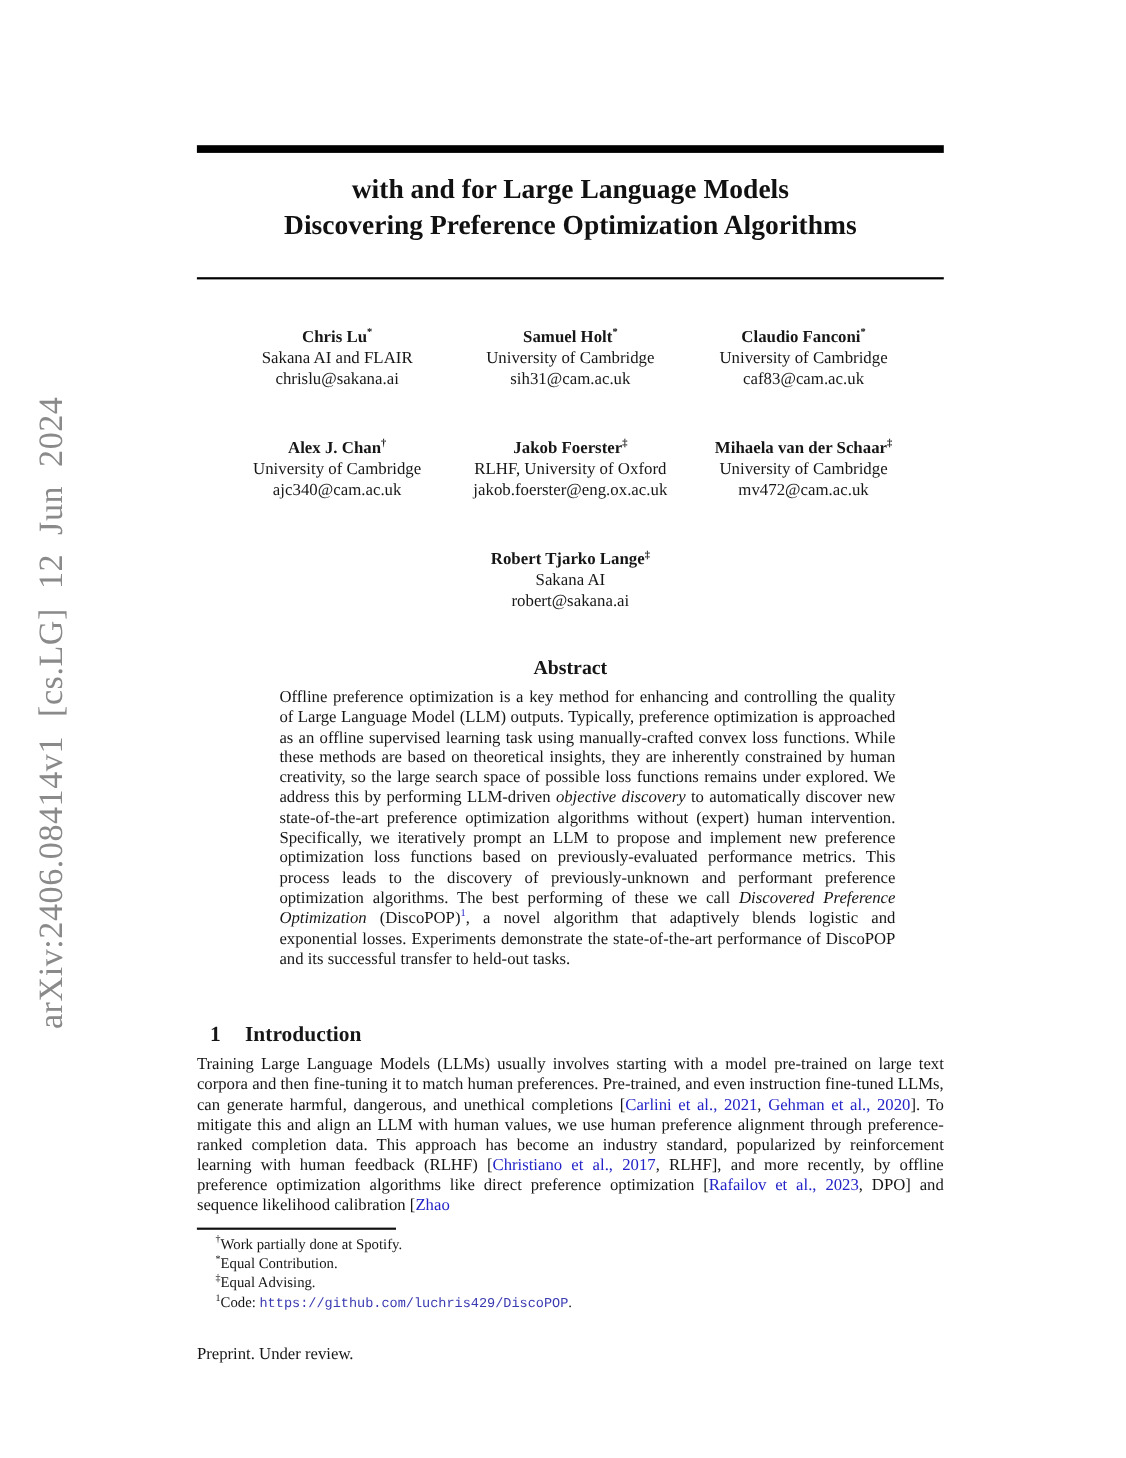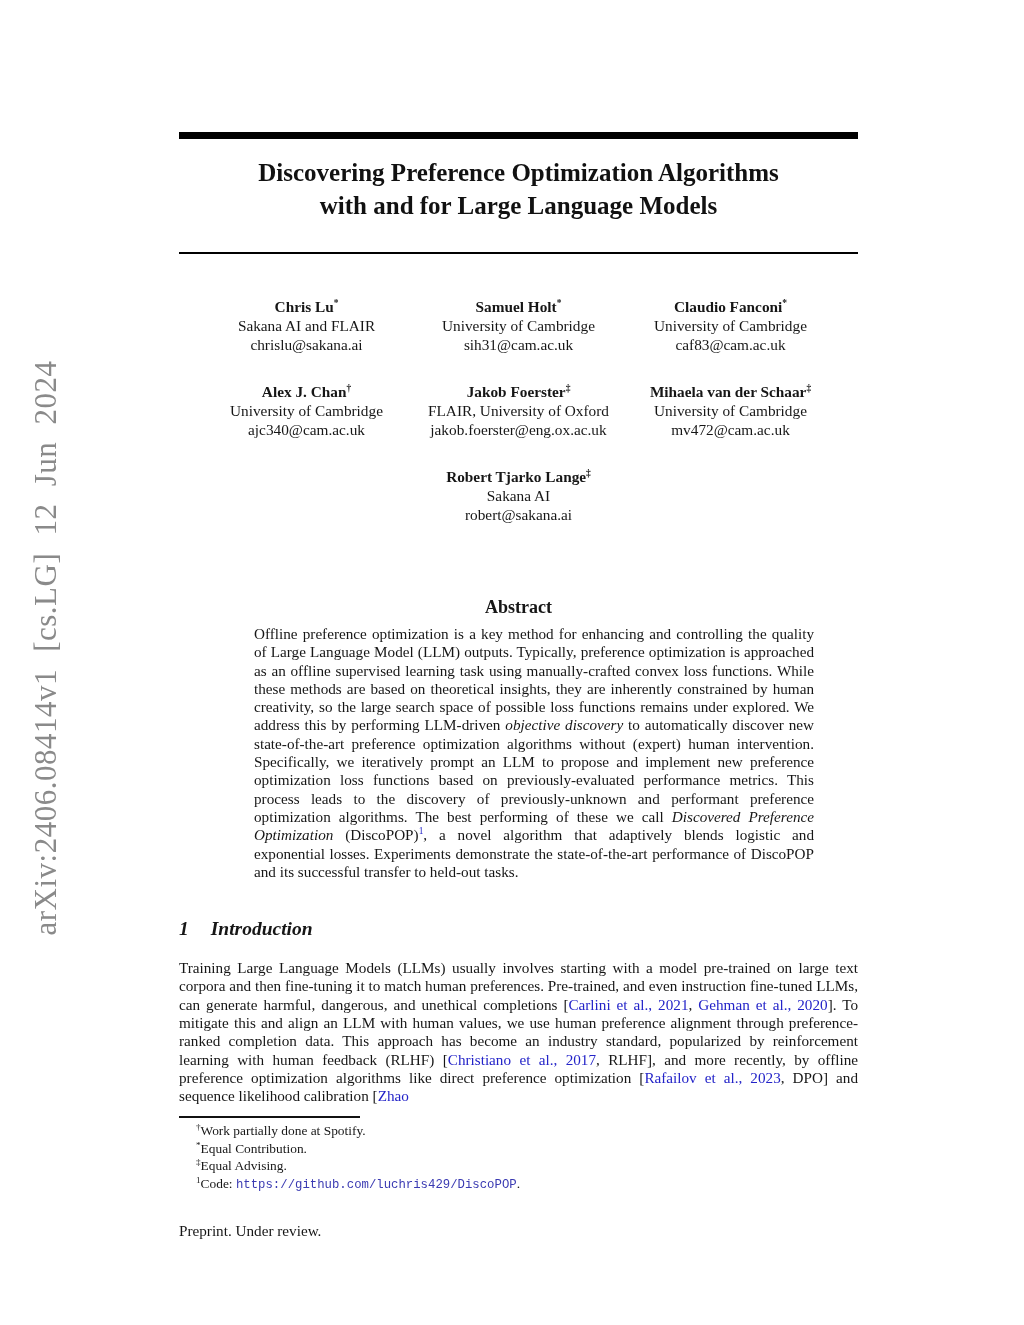--- a/index.html
+++ b/index.html
@@ -18,21 +18,21 @@
     word-spacing:9px; letter-spacing:0.5px;
   }
 
   .rule-thick { top:132px; height:7px; background:#000; }
   .rule-thin  { top:252px; height:2px; background:#000; }
 
   .title { top:156px; text-align:center; font-weight:bold; font-size:25px; line-height:33px; color:#111; }
 
   .authors { top:297px; }
   .author-row { display:flex; justify-content:center;align-items:flex-end; }
-  .author-row + .author-row { margin-top:28px; }
+  .author-row + .author-row { margin-top:44px; }
   .author { width:212px; text-align:center; font-size:15.3px; line-height:19px; }
   .author-name { font-weight:bold; }
   sup { font-size:0.62em; line-height:0; }
 
   .abstract-heading { top:597px; text-align:center; font-weight:bold; font-size:18px; }
   .abstract-body {
     position:absolute; top:609px; left:238px; width:560px; margin:16px;
     text-align:justify; font-size:15.2px; line-height:18.3px;
   }
 
@@ -55,22 +55,22 @@
   .seg-url { font-family:"Liberation Mono","DejaVu Sans Mono",monospace; color:#3a3ab2; font-size:0.92em; }
 </style>
 </head>
 <body>
 
 <div class="watermark">arXiv:2406.08414v1 [cs.LG] 12 Jun 2024</div>
 
 <div class="col abs rule-thick"></div>
 
 <div class="col title">
+  <div>with and for Large Language Models</div>
   <div>Discovering Preference Optimization Algorithms</div>
-  <div>with and for Large Language Models</div>
 </div>
 
 <div class="col abs rule-thin"></div>
 
 <div class="col authors">
   <div class="author-row">
     <div class="author">
       <div class="author-name"><span>Chris Lu</span><sup>*</sup></div>
       <div class="author-affil">Sakana AI and FLAIR</div>
       <div class="author-email">chrislu@sakana.ai</div>
@@ -87,42 +87,42 @@
     </div>
   </div>
   <div class="author-row">
     <div class="author">
       <div class="author-name"><span>Alex J. Chan</span><sup>†</sup></div>
       <div class="author-affil">University of Cambridge</div>
       <div class="author-email">ajc340@cam.ac.uk</div>
     </div>
     <div class="author">
       <div class="author-name"><span>Jakob Foerster</span><sup>‡</sup></div>
-      <div class="author-affil">FLAIR, University of Oxford</div>
+      <div class="author-affil">RLHF, University of Oxford</div>
       <div class="author-email">jakob.foerster@eng.ox.ac.uk</div>
     </div>
     <div class="author">
       <div class="author-name"><span>Mihaela van der Schaar</span><sup>‡</sup></div>
       <div class="author-affil">University of Cambridge</div>
       <div class="author-email">mv472@cam.ac.uk</div>
     </div>
   </div>
   <div class="author-row">
     <div class="author">
       <div class="author-name"><span>Robert Tjarko Lange</span><sup>‡</sup></div>
       <div class="author-affil">Sakana AI</div>
       <div class="author-email">robert@sakana.ai</div>
     </div>
   </div>
 </div>
 
 <div class="col abstract-heading">Abstract</div>
 <p class="abstract-body"><span>Offline preference optimization is a key method for enhancing and controlling the quality of Large Language Model (LLM) outputs. Typically, preference optimization is approached as an offline supervised learning task using manually-crafted convex loss functions. While these methods are based on theoretical insights, they are inherently constrained by human creativity, so the large search space of possible loss functions remains under explored. We address this by performing LLM-driven </span><span class="seg-i">objective discovery</span><span> to automatically discover new state-of-the-art preference optimization algorithms without (expert) human intervention. Specifically, we iteratively prompt an LLM to propose and implement new preference optimization loss functions based on previously-evaluated performance metrics. This process leads to the discovery of previously-unknown and performant preference optimization algorithms. The best performing of these we call </span><span class="seg-i">Discovered Preference Optimization</span><span> (DiscoPOP)</span><span class="seg-sup">1</span><span>, a novel algorithm that adaptively blends logistic and exponential losses. Experiments demonstrate the state-of-the-art performance of DiscoPOP and its successful transfer to held-out tasks.</span></p>
 
-<h2 class="col section-heading" style="margin:0;font-style:italic;">
+<h2 class="col section-heading" style="margin:12px;">
   <span class="sec-num">1</span><span>Introduction</span>
 </h2>
 <p class="col intro-body"><span>Training Large Language Models (LLMs) usually involves starting with a model pre-trained on large text corpora and then fine-tuning it to match human preferences. Pre-trained, and even instruction fine-tuned LLMs, can generate harmful, dangerous, and unethical completions [</span><span class="seg-c">Carlini et al., 2021</span><span>, </span><span class="seg-c">Gehman et al., 2020</span><span>]. To mitigate this and align an LLM with human values, we use human preference alignment through preference-ranked completion data. This approach has become an industry standard, popularized by reinforcement learning with human feedback (RLHF) [</span><span class="seg-c">Christiano et al., 2017</span><span>, RLHF], and more recently, by offline preference optimization algorithms like direct preference optimization [</span><span class="seg-c">Rafailov et al., 2023</span><span>, DPO] and sequence likelihood calibration [</span><span class="seg-c">Zhao</span></p>
 
 <div class="col abs fn-rule"></div>
 <div class="col footnotes">
   <div class="footnote"><sup>†</sup><span><span>Work partially done at Spotify.</span></span></div>
   <div class="footnote"><sup>*</sup><span><span>Equal Contribution.</span></span></div>
   <div class="footnote"><sup>‡</sup><span><span>Equal Advising.</span></span></div>
   <div class="footnote"><sup>1</sup><span><span>Code: </span><span class="seg-url">https://github.com/luchris429/DiscoPOP</span><span>.</span></span></div>

